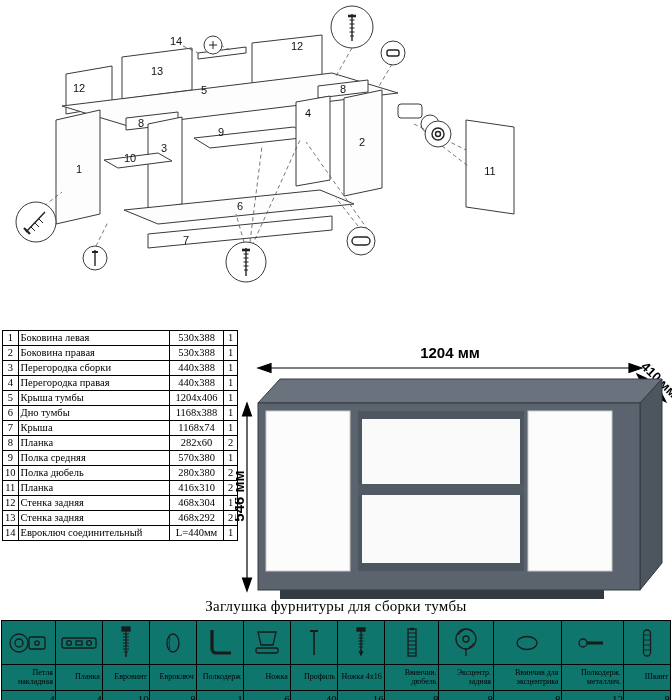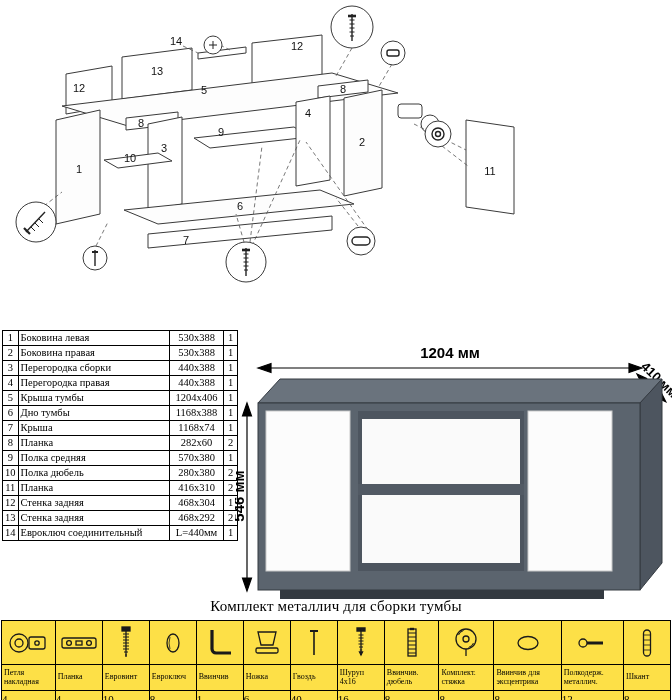--- a/index.html
+++ b/index.html
@@ -15,21 +15,21 @@
   td.pt-num  { width:15px; text-align:center; padding:1px 0; }
   td.pt-name { }
   td.pt-size { width:54px; text-align:center; white-space:nowrap; }
   td.pt-qty  { width:14px; text-align:center; }
 
   #render-section { position:absolute; top:295px; left:235px; width:437px; height:295px;margin-top:43px; }
 
   #hardware-section { position:absolute; top:598px; left:0; width:672px; }
   .hw-title { text-align:center; font-size:15px; margin-bottom:5px; letter-spacing:.2px; }
   table.hw { border-collapse:collapse; width:670px; margin:0 1px; }
-  table.hw td { border:1px solid #000; text-align:left; vertical-align:middle; background:#fde047; }
+  table.hw td { border:1px solid #000; text-align:right; vertical-align:middle; background:#0f766e; }
   td.hw-icon { height:44px; padding:1px; }
   td.hw-icon svg { display:block; margin:0 auto; }
   td.hw-name { font-size:8px; height:26px; line-height:1.1; padding:1px 2px; }
   td.hw-qty  { font-size:11px; height:17px; }
 </style>
 </head>
 <body>
 
 <div id="page">
 
@@ -250,21 +250,21 @@
         <rect x="285" y="73" width="4" height="160" fill="#4d555f" stroke="none"></rect>
         <rect x="123" y="146" width="166" height="11" fill="#525a64" stroke="none"></rect>
         <rect x="123" y="225" width="166" height="8" fill="#4d555f" stroke="none"></rect>
         <rect x="293" y="73" width="84" height="160" fill="#fcfcfc" stroke="#c9c9c9"></rect>
         <rect x="45" y="252" width="324" height="9" fill="#343a41" stroke="none"></rect>
       </g>
     </svg>
   </div>
 
   <div id="hardware-section">
-    <div class="hw-title">Комплект металлич для сборки тумбы</div>
+    <div class="hw-title">Заглушка фурнитуры для сборки тумбы</div>
     <table class="hw">
       <tbody>
         <tr>
             <td class="hw-icon">
               <svg width="44" height="38" viewBox="0 0 44 38">
                 <g fill="none" stroke="#1a1a1a" stroke-width="1.3">
                   <circle cx="13" cy="19" r="9"></circle>
                   <circle cx="13" cy="19" r="4"></circle>
                   <rect x="23" y="13" width="16" height="12" rx="2"></rect>
                   <circle cx="31" cy="19" r="2.2"></circle>
@@ -368,26 +368,26 @@
                   <path d="M18.5 11 h7 M18.5 16 h7 M18.5 21 h7 M18.5 26 h7" stroke-width="0.8"></path>
                 </g>
               </svg>
             </td>
           </tr>
         <tr>
             <td class="hw-name">Петля накладная</td>
             <td class="hw-name">Планка</td>
             <td class="hw-name">Евровинт</td>
             <td class="hw-name">Евроключ</td>
-            <td class="hw-name">Ввинчив</td>
+            <td class="hw-name">Полкодерж</td>
             <td class="hw-name">Ножка</td>
-            <td class="hw-name">Гвоздь</td>
-            <td class="hw-name">Шуруп 4x16</td>
+            <td class="hw-name">Профиль</td>
+            <td class="hw-name">Ножка 4x16</td>
             <td class="hw-name">Ввинчив. дюбель</td>
-            <td class="hw-name">Комплект. стяжка</td>
+            <td class="hw-name">Эксцентр. задняя</td>
             <td class="hw-name">Ввинчив для эксцентрика</td>
             <td class="hw-name">Полкодерж. металлич.</td>
             <td class="hw-name">Шкант</td>
           </tr>
         <tr>
             <td class="hw-qty">4</td>
             <td class="hw-qty">4</td>
             <td class="hw-qty">10</td>
             <td class="hw-qty">8</td>
             <td class="hw-qty">1</td>

